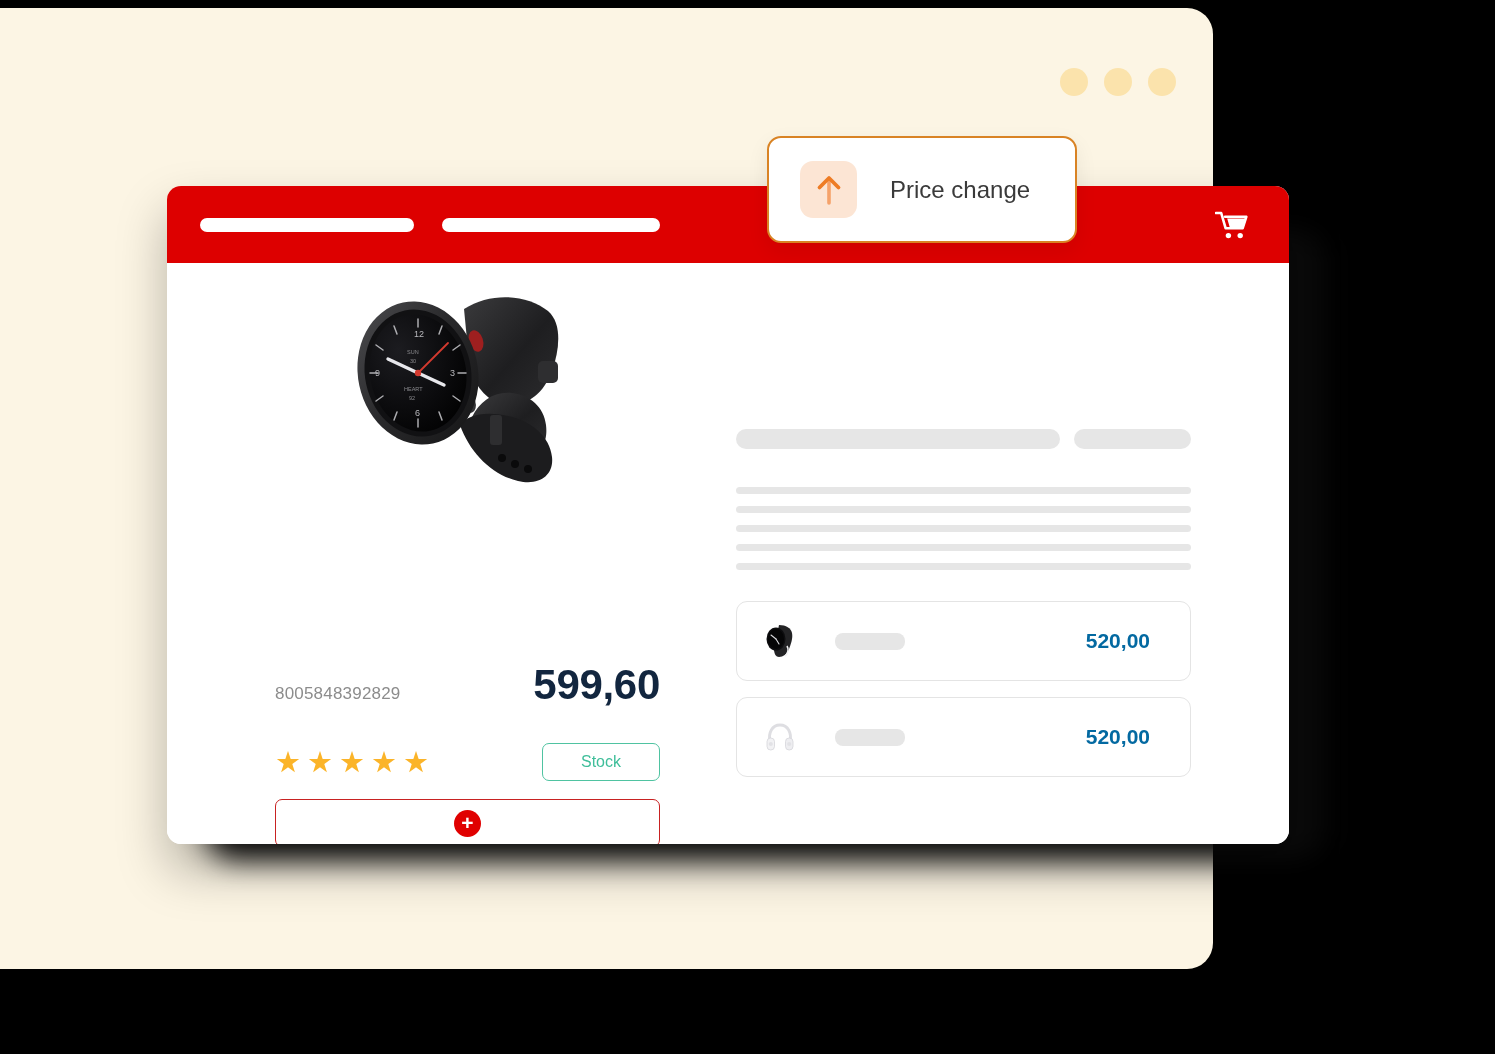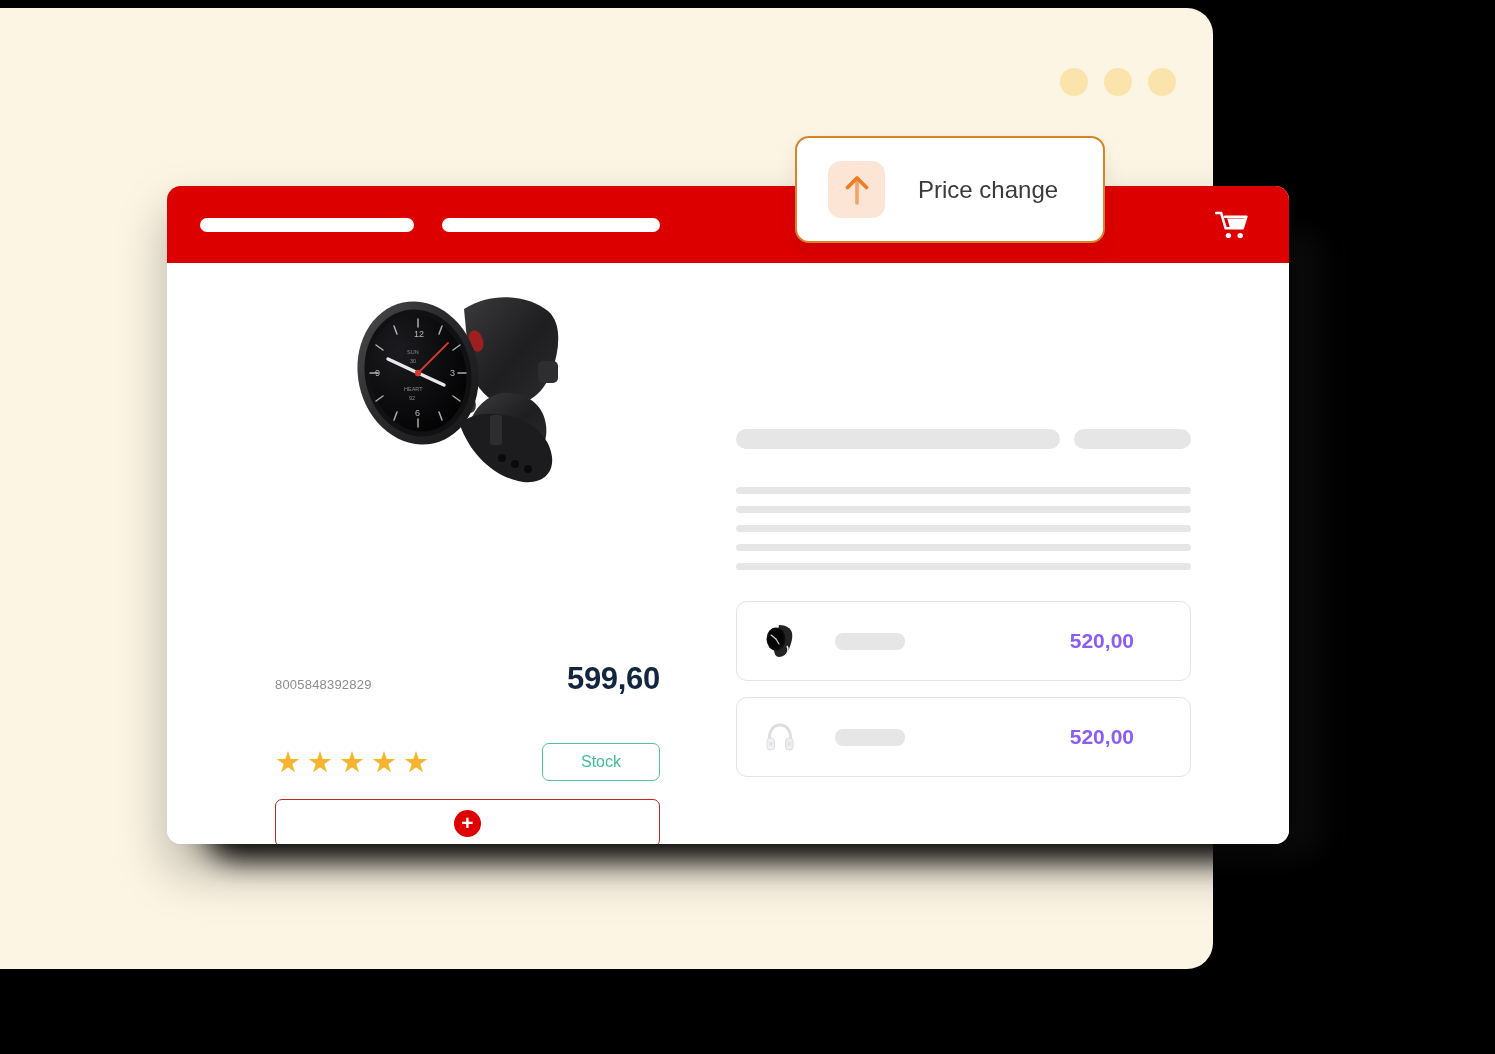--- a/index.html
+++ b/index.html
@@ -133,27 +133,27 @@
   .price-row {
     position: absolute;
     left: 108px;
     top: 398px;
     width: 385px;
     display: flex;
     align-items: baseline;
     justify-content: space-between;
   }
   .barcode {
-    font-size: 13px;
+    font-size: 17px;
     color: #8C8C8C;
     letter-spacing: 0.2px;
     font-family: "Liberation Sans", sans-serif;
   }
   .main-price {
-    font-size: 31px;
+    font-size: 42px;
     font-weight: bold;
     color: #12263F;
     letter-spacing: -0.3px;
   }
 
   .rating-row {
     position: absolute;
     left: 108px;
     top: 480px;
     width: 385px;
@@ -247,30 +247,30 @@
     display: flex;
     align-items: center;
     justify-content: center;
   }
   .row-skel {
     width: 70px; height: 17px; border-radius: 8px; background: #E6E6E6;
     margin-left: 12px;
   }
   .row-price {
     margin-left: auto;
-    margin-right: 56px;
+    margin-right: 40px;
     font-size: 21px;
     font-weight: bold;
-    color: #8b5cf6;
+    color: #0369a1;
   }
 
   
   .price-change-card {
     position: absolute;
-    left: 795px;
+    left: 767px;
     top: 136px;
     width: 310px;
     height: 107px;
     background: #FFFFFF;
     border: 2px solid #D98324;
     border-radius: 14px;
     display: flex;
     align-items: center;
     padding-left: 31px;
     box-shadow: 0 8px 22px rgba(0,0,0,0.07);

